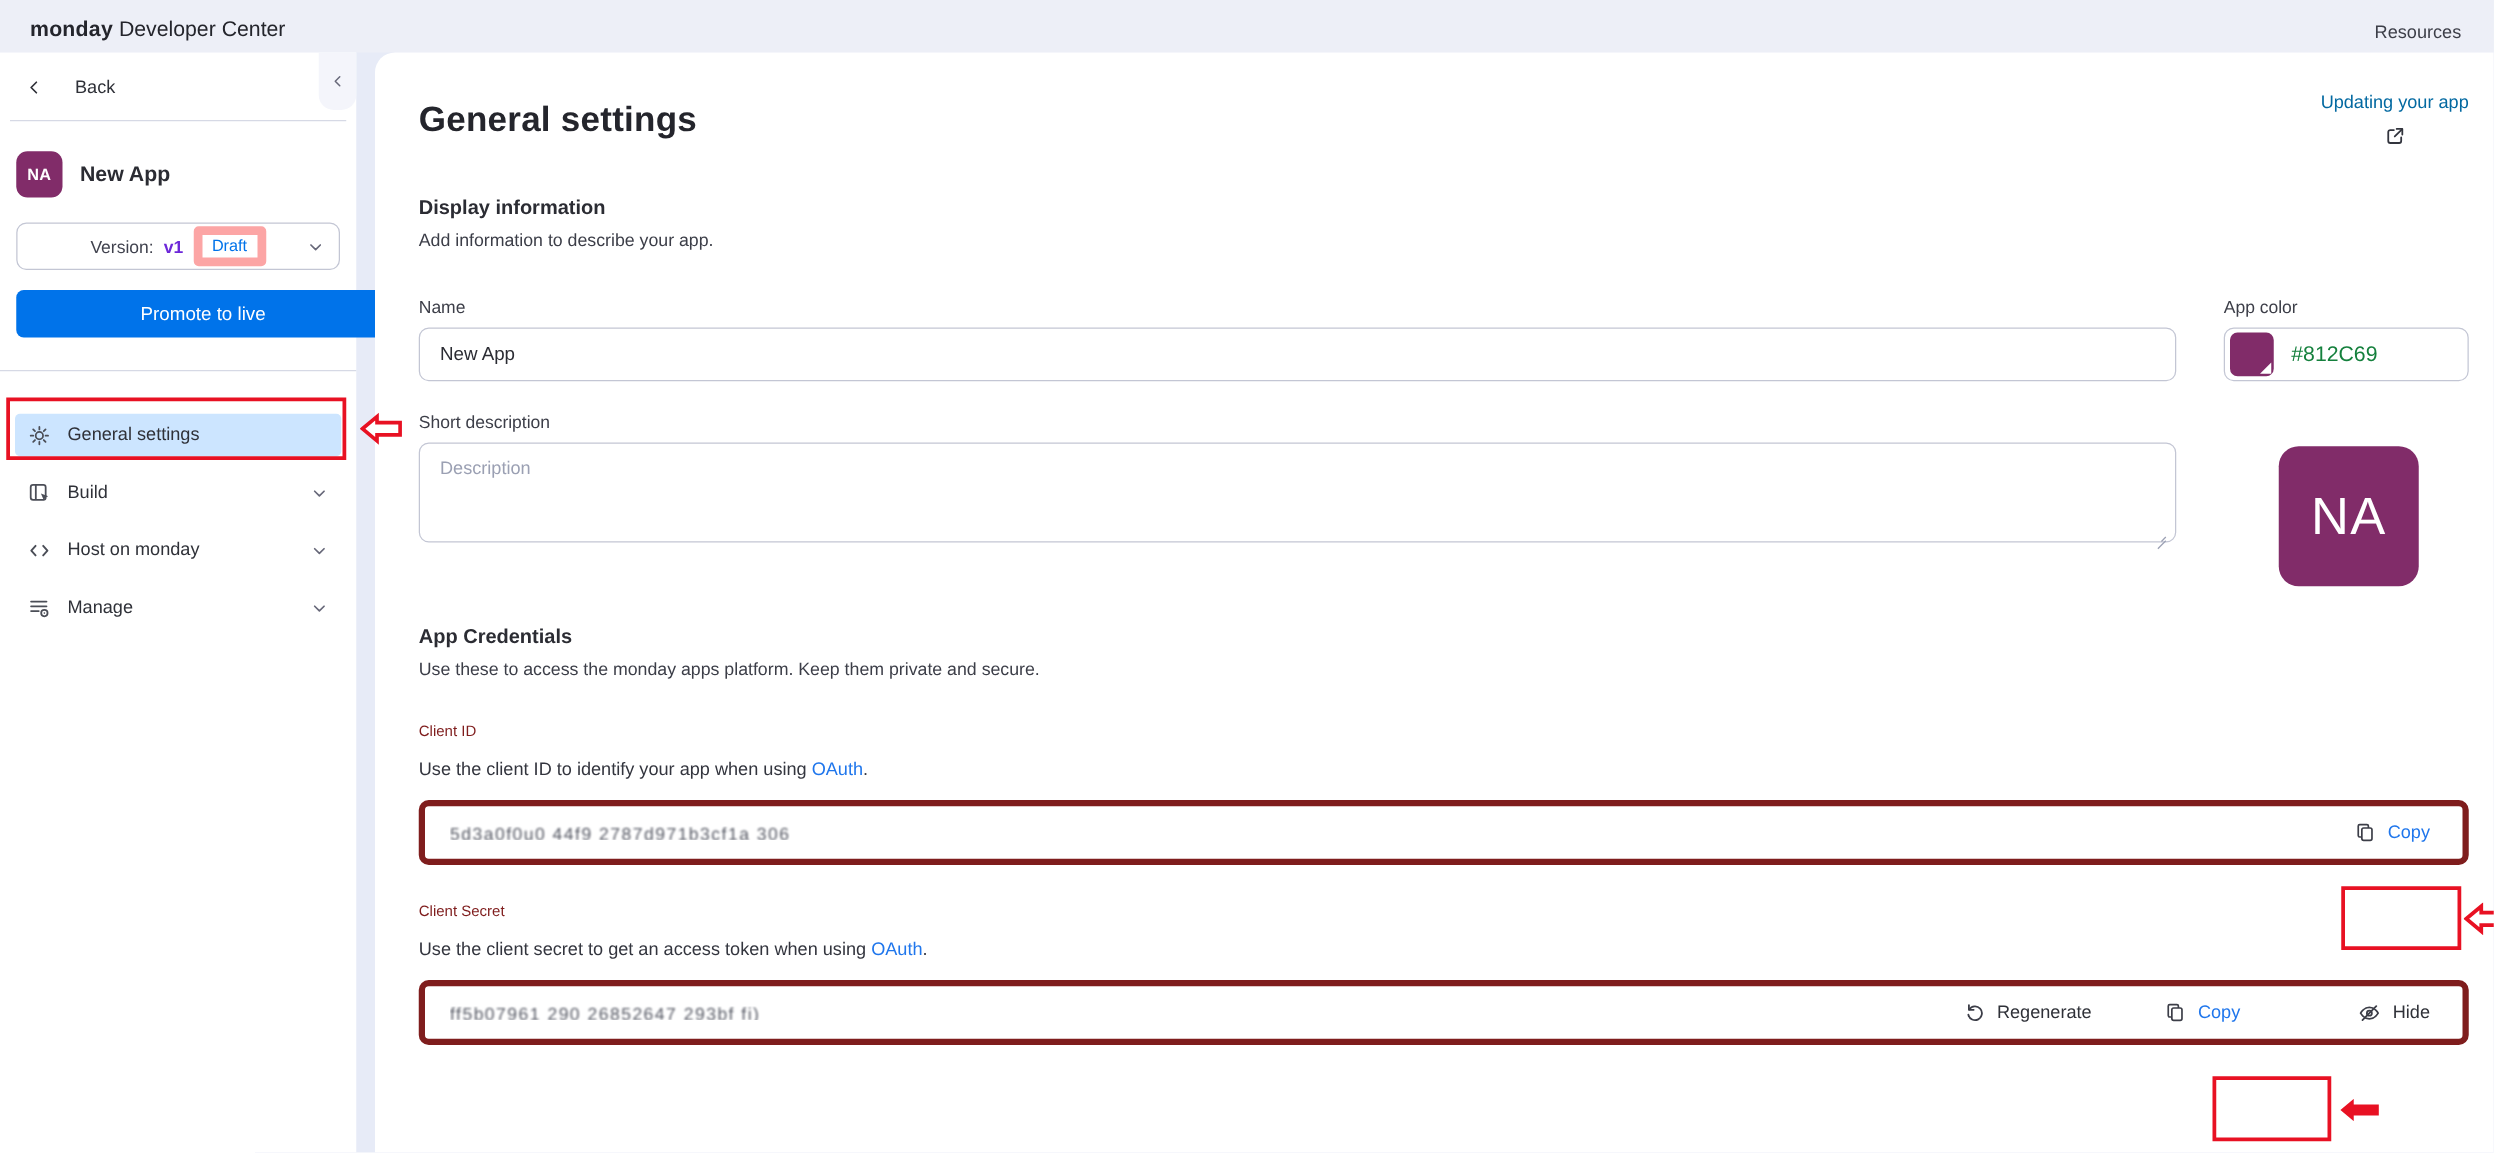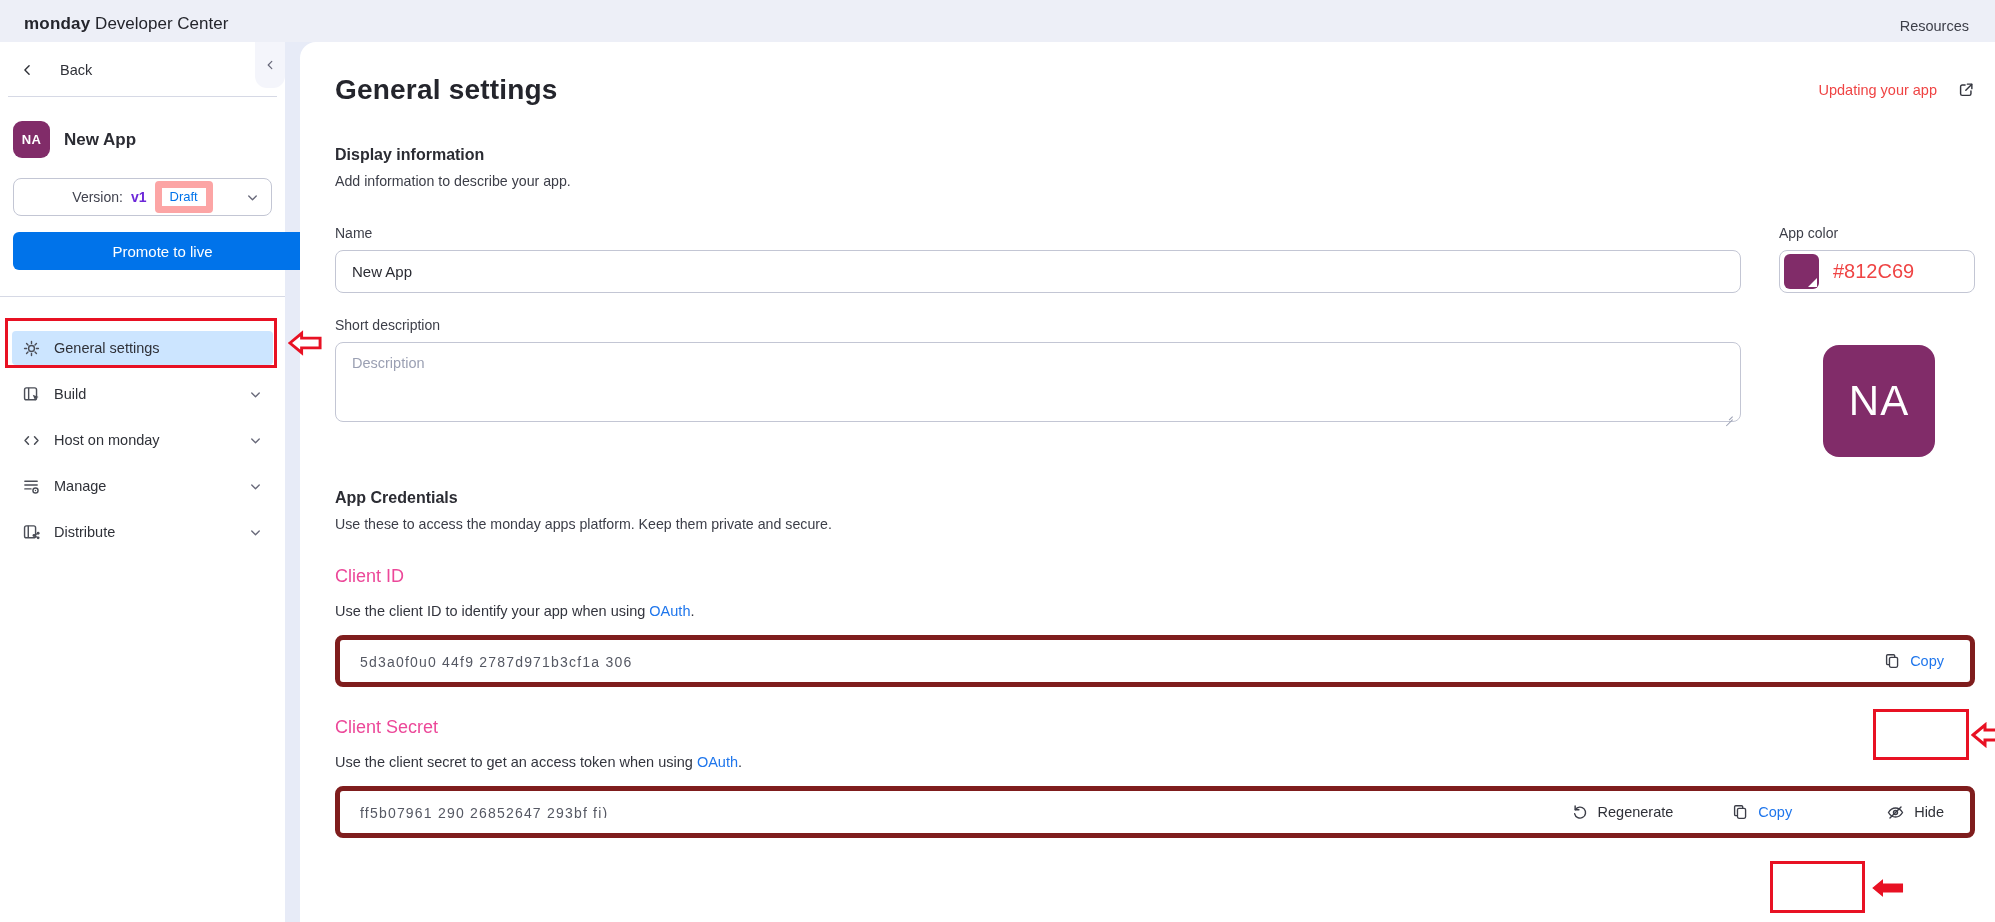--- a/index.html
+++ b/index.html
@@ -74,21 +74,21 @@
   .nav-item .chev { margin-left:auto; }
 
   
   .main {
     position:absolute; left:300px; top:42px; width:1695px; height:880px;
     background:#fff; border-radius:16px 0 0 0;
     padding:0 20px 0 35px;
   }
   .title-row { display:flex; align-items:center; justify-content:space-between; margin-top:32px; }
   .page-title { font-size:28px; font-weight:700; color:#24252c; letter-spacing:.2px; }
-  .help-link { display:flex; align-items:center; gap:20px; font-size:14.5px; color:#ef4444; cursor:pointer; }
+  .help-link { display:flex; align-items:center; gap:10px; font-size:14.5px; color:#0369a1; cursor:pointer;flex-direction:column; }
 
   .section-h { font-size:16px; font-weight:700; color:#2b2c33; }
   .section-sub { font-size:14.2px; color:#3c3e48; margin-top:9px; }
   .display-h { margin-top:40px; }
 
   .fields-row { display:flex; justify-content:space-between; align-items:flex-start; margin-top:36px; }
   .field-label { font-size:14px; color:#3c3e48; margin-bottom:9px; }
   .col-wide { width:1406px; }
   .col-narrow { width:196px; }
   .text-input {
@@ -99,21 +99,21 @@
   .color-input {
     height:43px; border:1px solid #c3c6d4; border-radius:8px;
     display:flex; align-items:center; gap:14px; padding:3px 12px 3px 4px;
     cursor:pointer; background:#fff;
   }
   .swatch { width:35px; height:35px; border-radius:6px; position:relative; }
   .swatch-corner {
     position:absolute; right:2px; bottom:2px; width:0; height:0;
     border-left:9px solid transparent; border-bottom:9px solid #fff;
   }
-  .color-hex { font-size:20px; color:#ef4444; }
+  .color-hex { font-size:17px; color:#15803d; }
 
   .desc-row { display:flex; justify-content:space-between; align-items:flex-start; margin-top:24px; }
   .textarea {
     width:100%; height:80px; border:1px solid #c3c6d4; border-radius:8px;
     padding:12px 16px; font-size:14.5px; font-family:inherit; color:#2b2c33;
     resize:none; outline:none; background:#fff;
   }
   .textarea::placeholder { color:#9ba0b3; }
   .grip {
     position:relative; left:1389px; top:-14px; width:9px; height:9px;
@@ -125,21 +125,21 @@
   .grip:before { width:9px; bottom:1px; }
   .grip:after { width:5px; bottom:4px; }
 
   .preview-tile {
     width:112px; height:112px; border-radius:16px; margin:28px 0 0 44px;
     display:flex; align-items:center; justify-content:center;
     color:#fff; font-size:42px; font-weight:400; letter-spacing:1px;
   }
 
   .cred-h { margin-top:32px; }
-  .sub-h { font-size:18px; font-weight:400; color:#ec4899; margin-top:34px; }
+  .sub-h { font-size:12px; font-weight:400; color:#7f1d1d; margin-top:34px; }
   .sub-desc { font-size:14.5px; color:#33353e; margin-top:16px; }
   .link { color:#1f76ec; cursor:pointer; text-decoration:none; }
 
   .cred-field {
     margin-top:16px; height:52px; border:5px solid #7f1d1d; border-radius:8px;
     display:flex; align-items:center; justify-content:space-between;
     padding:0 16px 0 20px; background:#fff;
   }
   .masked { height:11px; overflow:hidden; }
   .masked span {
@@ -230,36 +230,20 @@
           <path d="M5 8l5 5 5-5"></path>
         </svg>
     </div>
     <div class="nav-item">
       <svg width="19" height="19" viewBox="0 0 20 20" fill="none" stroke="#4b4e57" stroke-width="1.5" stroke-linecap="round">
         <path d="M3 4.5h13M3 8.5h13M3 12.5h6.5"></path>
         <circle cx="14.2" cy="14.2" r="2.7"></circle>
         <circle cx="14.2" cy="14.2" r="0.7" fill="#4b4e57" stroke="none"></circle>
       </svg>
       <span>Manage</span>
-      <svg class="chev" width="15" height="15" viewBox="0 0 20 20" fill="none" stroke="#676879" stroke-width="1.8" stroke-linecap="round" stroke-linejoin="round">
-          <path d="M5 8l5 5 5-5"></path>
-        </svg>
-    </div>
-    <div class="nav-item">
-      <svg width="19" height="19" viewBox="0 0 20 20" fill="none" stroke="#4b4e57" stroke-width="1.5" stroke-linejoin="round">
-        <rect x="2.7" y="3" width="11.6" height="12.6" rx="2"></rect>
-        <path d="M6.6 3v12.6"></path>
-        <g fill="#4b4e57" stroke="none">
-          <circle cx="12.6" cy="13.2" r="1.5"></circle>
-            <circle cx="17" cy="10.8" r="1.5"></circle>
-            <circle cx="17" cy="15.6" r="1.5"></circle>
-        </g>
-        <path d="M12.6 13.2l4.4-2.4M12.6 13.2l4.4 2.4" stroke-width="1.1"></path>
-      </svg>
-      <span>Distribute</span>
       <svg class="chev" width="15" height="15" viewBox="0 0 20 20" fill="none" stroke="#676879" stroke-width="1.8" stroke-linecap="round" stroke-linejoin="round">
           <path d="M5 8l5 5 5-5"></path>
         </svg>
     </div>
   </nav>
 </aside>
 
 <main class="main">
   <div class="title-row">
     <h1 class="page-title">General settings</h1>

